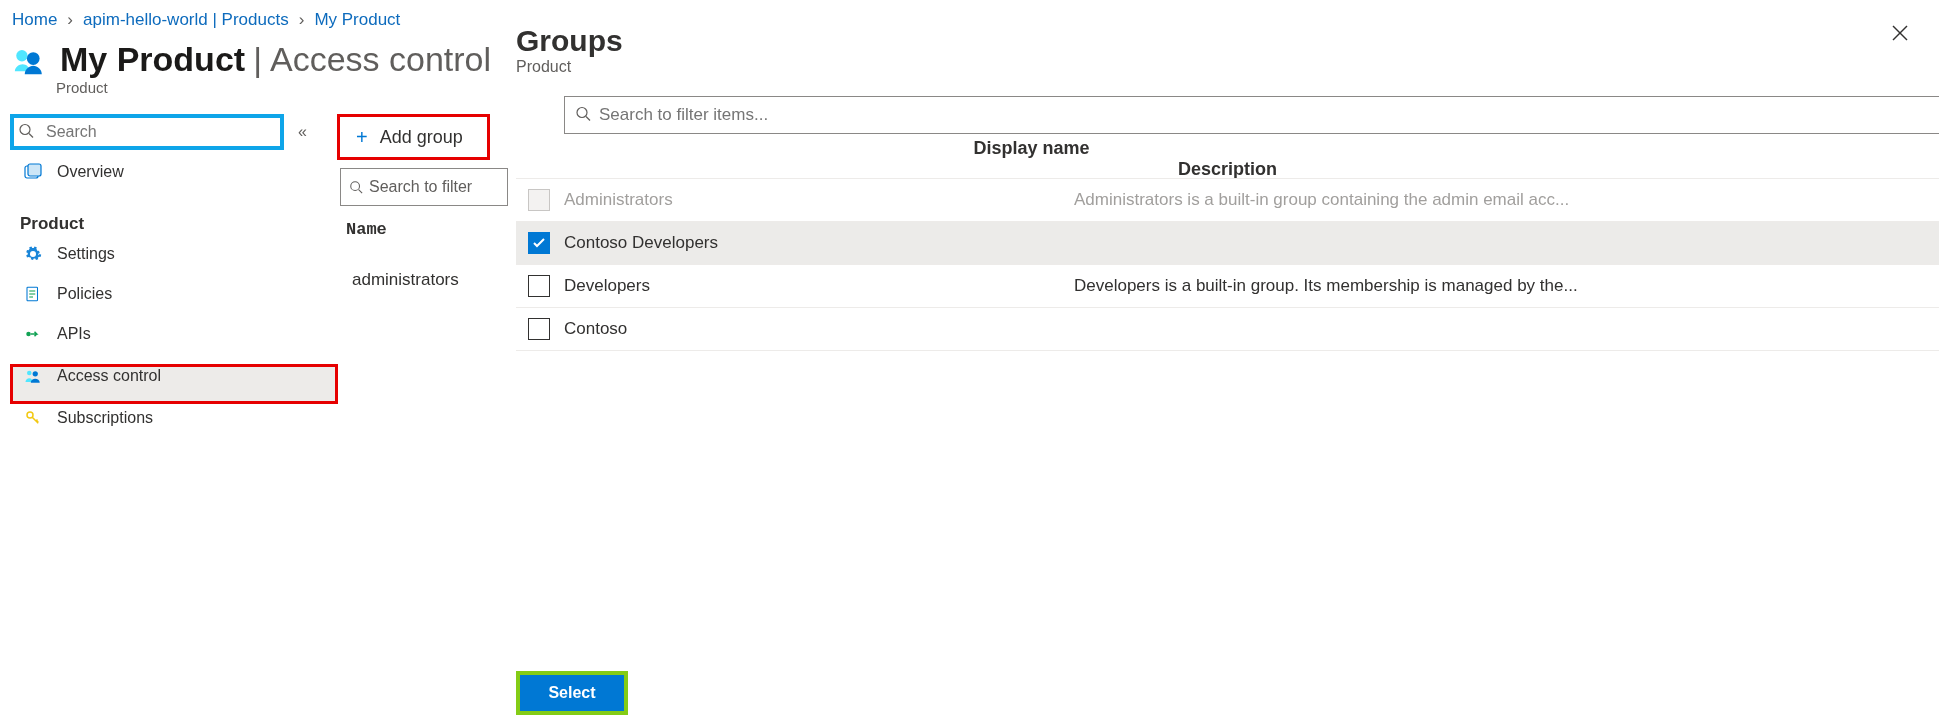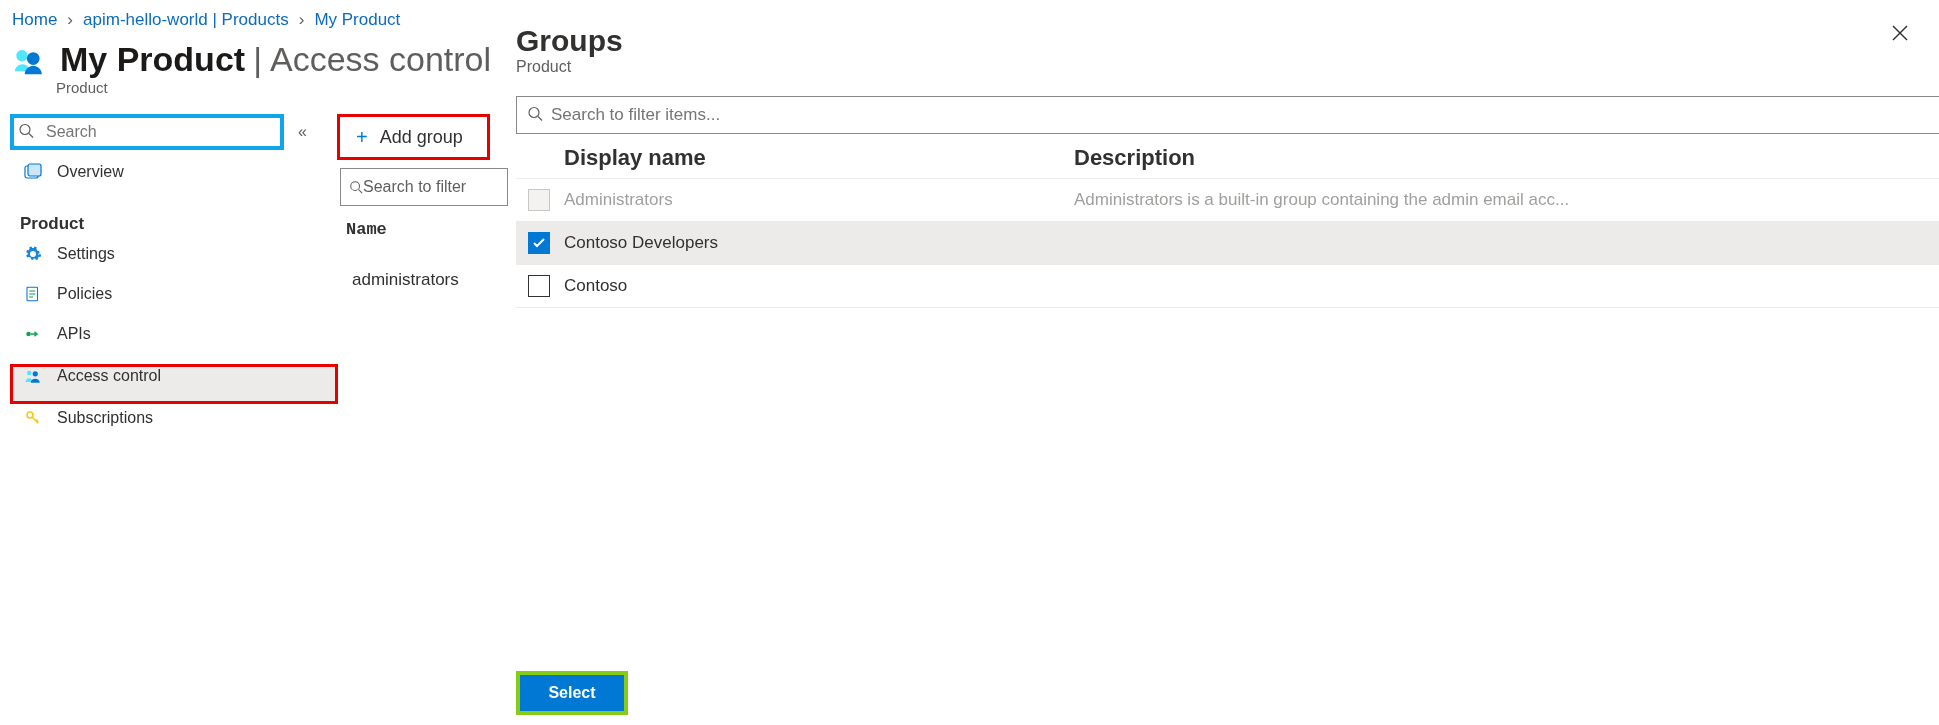--- a/index.html
+++ b/index.html
@@ -145,21 +145,21 @@
     margin-left: -3px;
   }
   .add-plus { color:#0078d4; font-size:20px; font-weight:300; }
   .filter-box {
     position: absolute;
     top: 60px;
     left: 0;
     width: 150px;
     height: 36px;
     border: 1px solid #8a8886;
-    display: flex; align-items:center; 
+    display: flex; align-items:center; gap:6px;
     padding: 0 8px;
     color:#605e5c;
     font-size:16px;
     overflow:hidden;
     white-space:nowrap;
   }
   .mid-name-header {
     position:absolute;
     top: 112px;
     left: 6px;
@@ -201,33 +201,35 @@
     top: 24px;
     cursor:pointer;
   }
   .panel-body { padding: 0 0 0 0; }
   .panel-search {
     position: relative;
     border: 1px solid #8a8886;
     border-right: none;
     height: 36px;
     margin-bottom: 4px;
+    margin-left: 48px;
   }
   .panel-search .svg-icon { position:absolute; left:10px; top:50%; transform:translateY(-50%); }
   .panel-search input {
     width:100%; height:100%; border:none; outline:none;
     padding:0 8px 0 34px; font-size:17px; color:#605e5c; box-sizing:border-box;
   }
   .ghead {
     display:flex;
     height:40px;
     align-items:center;
     font-weight:600;
-    font-size:22px;
+    font-size:18px;
     border-bottom:1px solid #edebe9;
+    flex-direction:column;
   }
   .grow {
     display:flex;
     height:42px;
     align-items:center;
     border-bottom:1px solid #edebe9;
     font-size:17px;
   }
   .grow.selected { background:#ecebe9; }
   .grow.disabled { color:#a19f9d; }
@@ -426,20 +428,27 @@
         <span class="chk checked">
           <svg width="14" height="14" viewBox="0 0 14 14">
               <path d="M2 7l3 3 7-7" stroke="#fff" stroke-width="2" fill="none"></path>
             </svg>
         </span>
       </div>
       <div class="col-name">Contoso Developers</div>
       <div class="col-desc"></div>
     </div>
 
+    <div class="grow">
+      <div class="col-chk">
+          <span class="chk"></span>
+        </div>
+      <div class="col-name">Developers</div>
+      <div class="col-desc">Developers is a built-in group. Its membership is managed by the...</div>
+    </div>
 
     <div class="grow">
       <div class="col-chk">
           <span class="chk"></span>
         </div>
       <div class="col-name">Contoso</div>
     </div>
   </div>
 
   <div class="select-btn">Select</div>

